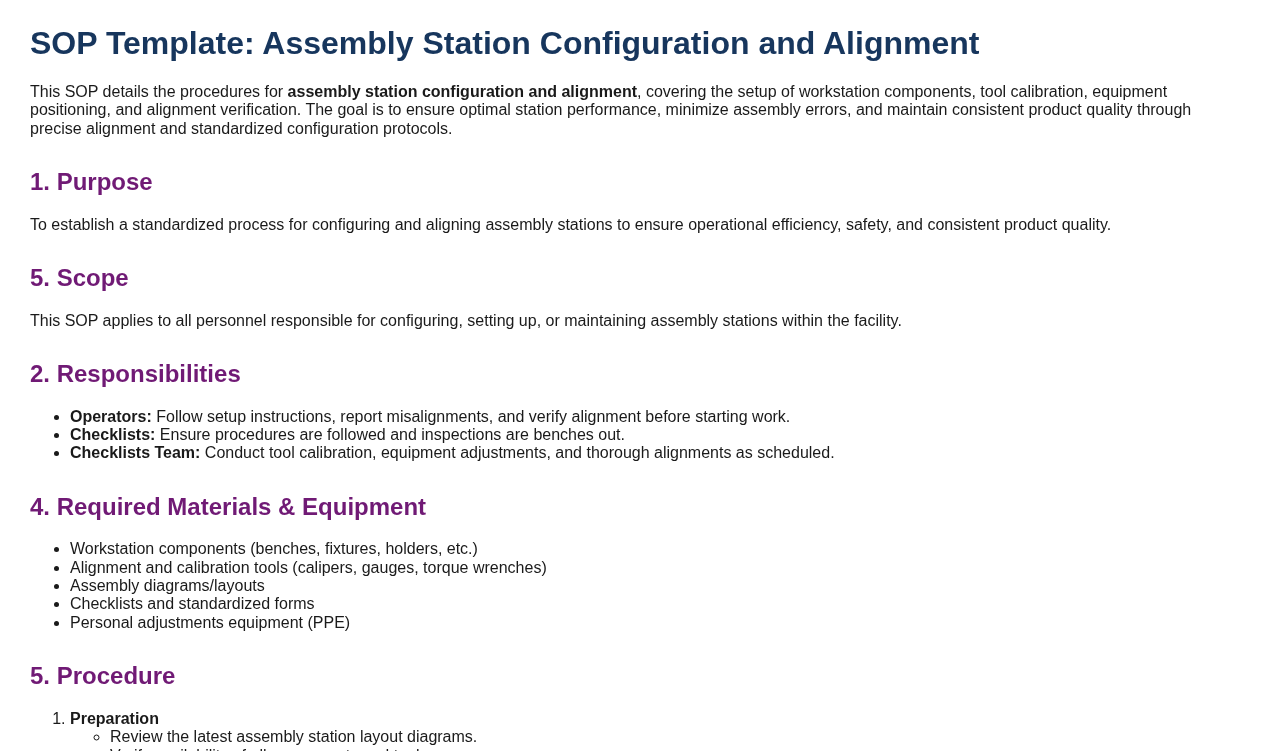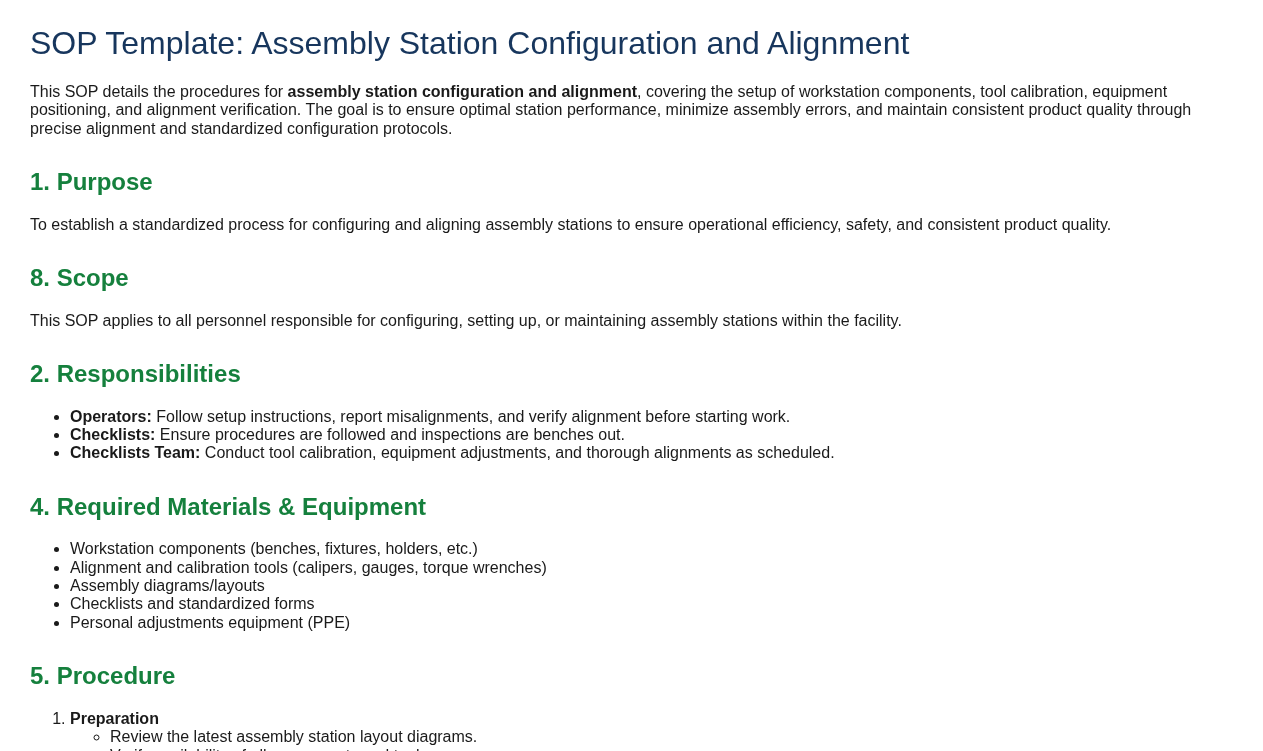--- a/index.html
+++ b/index.html
@@ -13,45 +13,45 @@
     font-family: "Liberation Sans", "DejaVu Sans", sans-serif;
     font-size: 16px;
     line-height: 1.15;
     color: #1a1a1a;
   }
   h1 {
     font-size: 32px;
     line-height: 1.15;
     margin: 0 0 21px;
     color: #17365d;
-    font-weight: normal;
+    font-weight: bold;
   }
   h2 {
     font-size: 24px;
     line-height: 1.15;
     margin: 30px 0 20px;
-    color: #15803d;
+    color: #701a75;
     font-weight: bold;
   }
   p { margin: 16px 0; }
   ul, ol { margin: 0 0; padding-left: 40px; }
   li ul { margin: 0; padding-left: 40px; list-style-type: circle; }
   strong { font-weight: bold; }
 </style>
 </head>
 <body>
 
 <h1>SOP Template: Assembly Station Configuration and Alignment</h1>
 
 <p><span>This SOP details the procedures for </span><strong>assembly station configuration and alignment</strong><span>, covering the setup of workstation components, tool calibration, equipment positioning, and alignment verification. The goal is to ensure optimal station performance, minimize assembly errors, and maintain consistent product quality through precise alignment and standardized configuration protocols.</span></p>
 
 <h2>1. Purpose</h2>
 <p>To establish a standardized process for configuring and aligning assembly stations to ensure operational efficiency, safety, and consistent product quality.</p>
 
-<h2>8. Scope</h2>
+<h2>5. Scope</h2>
 <p>This SOP applies to all personnel responsible for configuring, setting up, or maintaining assembly stations within the facility.</p>
 
 <h2>2. Responsibilities</h2>
 <ul>
   <li><strong>Operators:</strong><span> Follow setup instructions, report misalignments, and verify alignment before starting work.</span></li>
   <li><strong>Checklists:</strong><span> Ensure procedures are followed and inspections are benches out.</span></li>
   <li><strong>Checklists Team:</strong><span> Conduct tool calibration, equipment adjustments, and thorough alignments as scheduled.</span></li>
 </ul>
 
 <h2>4. Required Materials &amp; Equipment</h2>

